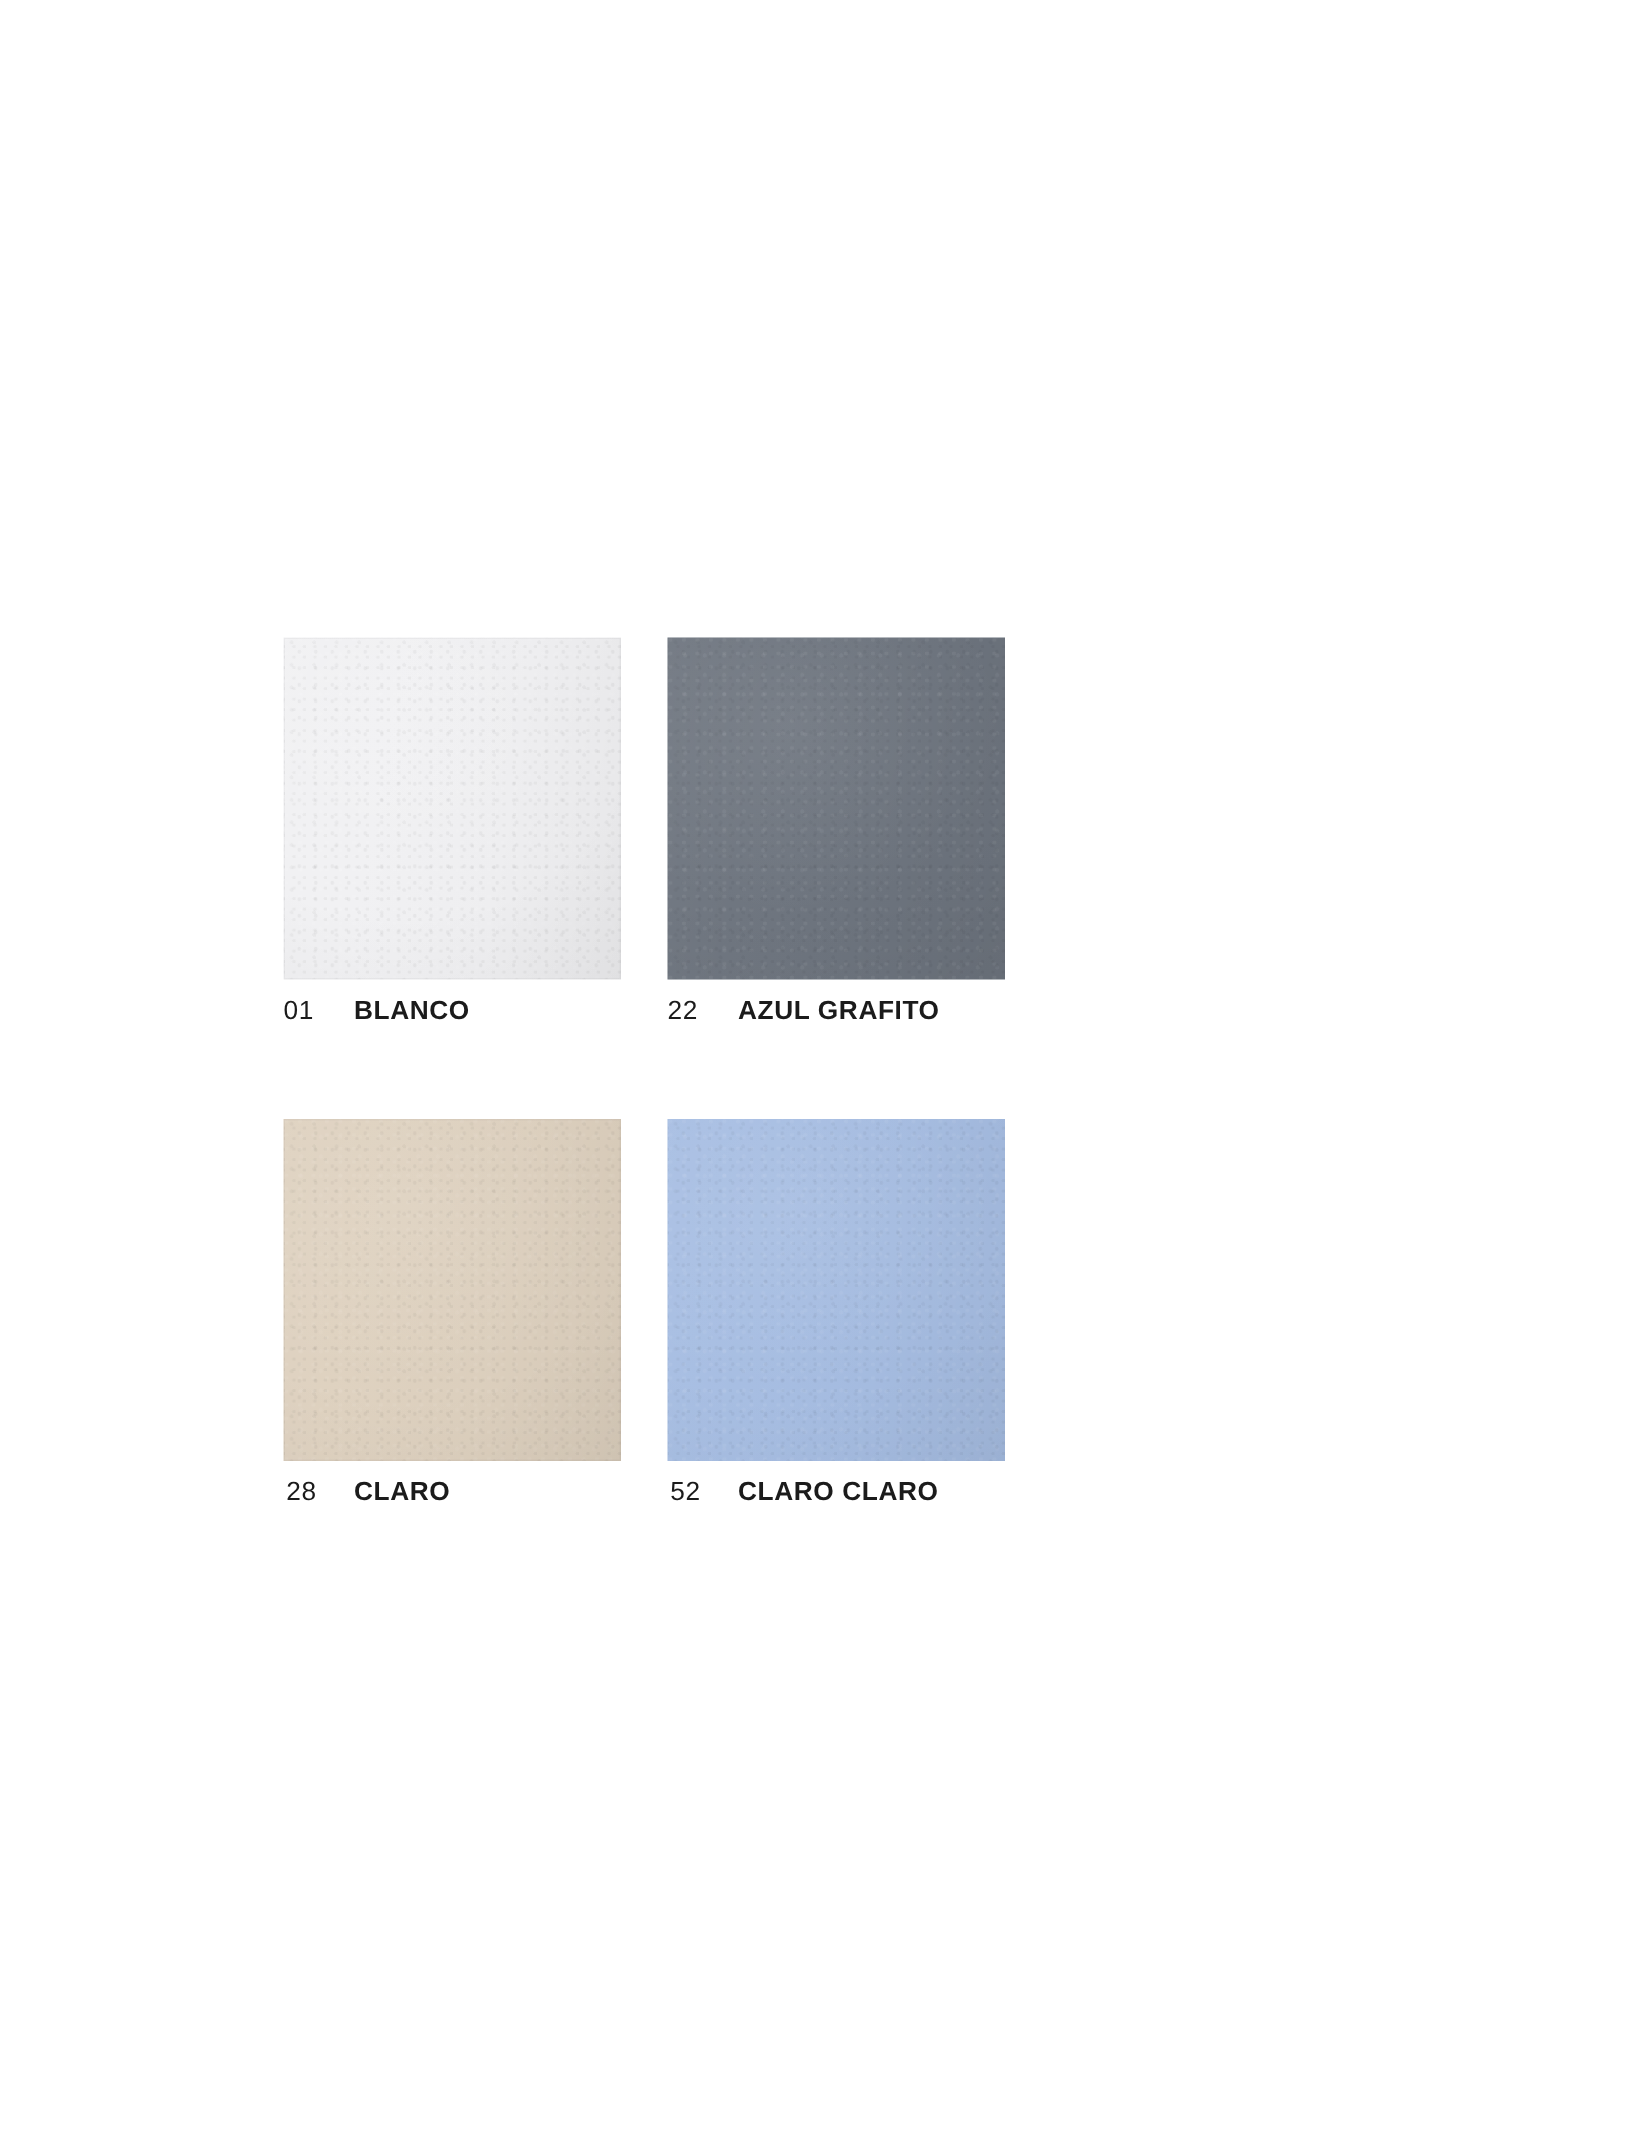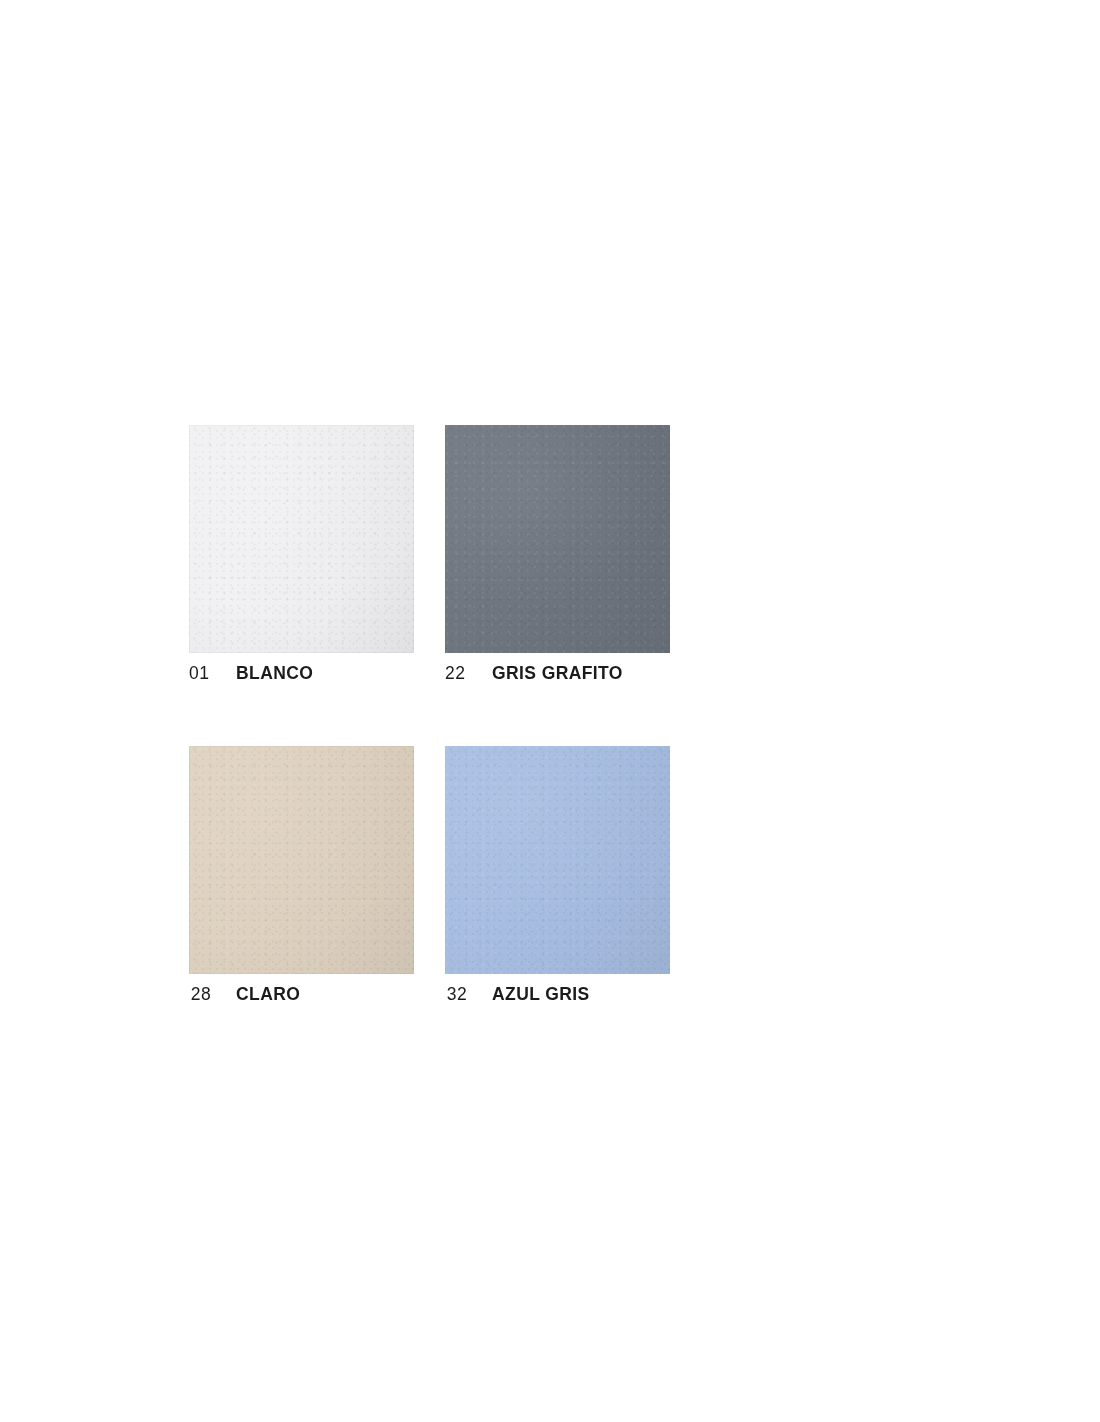--- a/index.html
+++ b/index.html
@@ -133,41 +133,41 @@
           <span class="swatch-code">01</span>
           <span class="swatch-name">BLANCO</span>
         </div>
       </div>
 
 
       <div class="swatch-cell">
         <div class="swatch-chip" style="background-color: rgb(109, 116, 126);"></div>
         <div class="swatch-label">
           <span class="swatch-code">22</span>
-          <span class="swatch-name">GRIS GRAFITO</span>
+          <span class="swatch-name">AZUL GRAFITO</span>
         </div>
       </div>
 
     </div>
 
     <div class="swatch-row">
 
       <div class="swatch-cell">
         <div class="swatch-chip is-light" style="background-color: rgb(222, 209, 191);"></div>
         <div class="swatch-label">
           <span class="swatch-code">28</span>
           <span class="swatch-name">CLARO</span>
         </div>
       </div>
 
       <div class="swatch-cell">
         <div class="swatch-chip" style="background-color: rgb(166, 189, 226);"></div>
         <div class="swatch-label">
-          <span class="swatch-code">32</span>
-          <span class="swatch-name">AZUL GRIS</span>
+          <span class="swatch-code">52</span>
+          <span class="swatch-name">CLARO CLARO</span>
         </div>
       </div>
 
     </div>
 
   </div>
 
 </div>
 
 </body></html>

